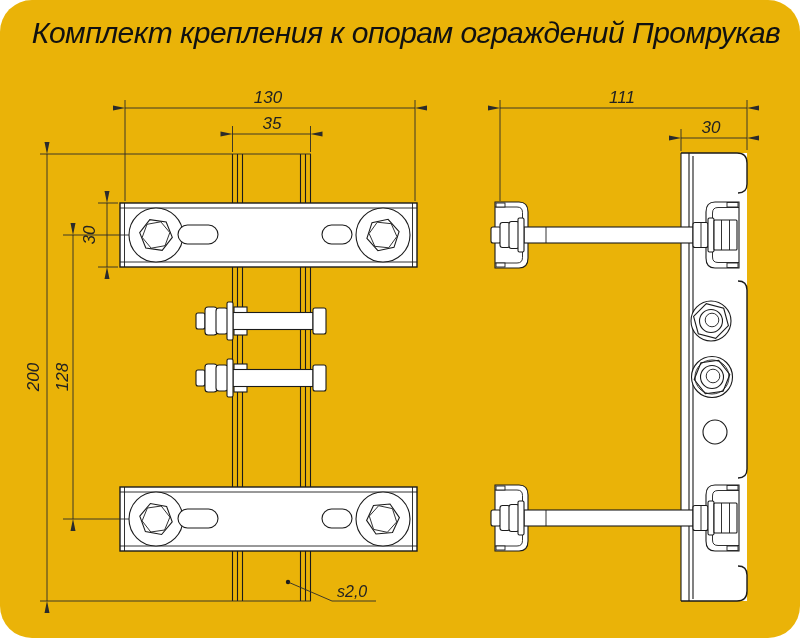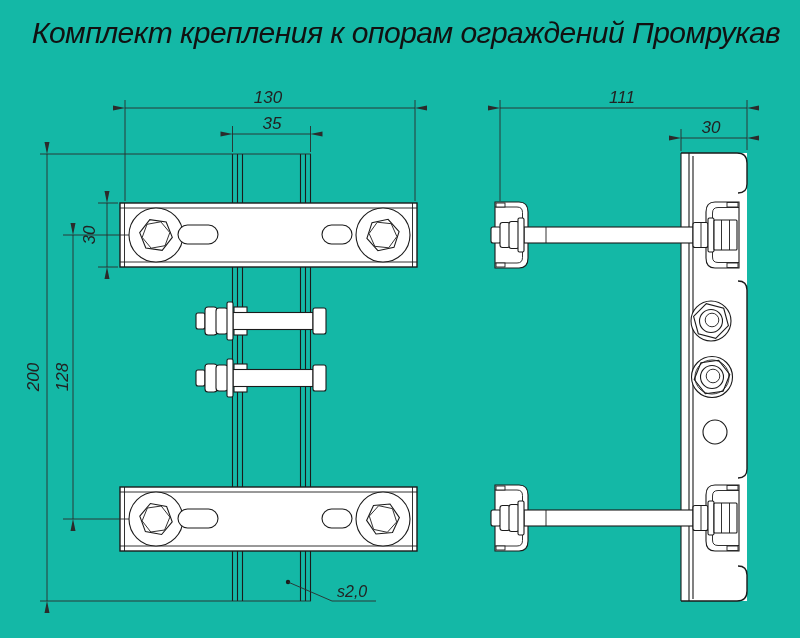--- a/index.html
+++ b/index.html
@@ -1,16 +1,16 @@
 <!DOCTYPE html>
 <html><head>
 <meta charset="utf-8">
 <style>
   html,body{margin:0;padding:0;background:#ffffff;}
-  .page{width:800px;height:638px;background:#14b8a6;position:relative;font-family:"Liberation Sans",sans-serif;}
+  .page{width:800px;height:638px;background:#eab308;position:relative;font-family:"Liberation Sans",sans-serif;border-radius:32px;}
   svg{display:block;}
   .ol   {stroke:#1b1b1b;stroke-width:1.4;fill:none;stroke-linecap:butt;}
   .ol2  {stroke:#1b1b1b;stroke-width:1.1;fill:none;}
   .thin {stroke:#1b1b1b;stroke-width:0.9;fill:none;}
   .fw   {fill:#ffffff;}
   .dim  {stroke:#2b2b2b;stroke-width:0.9;fill:none;}
   .dimt {font-family:"Liberation Sans",sans-serif;font-style:italic;font-size:17px;fill:#222222;}
   .title{font-family:"Liberation Sans",sans-serif;font-style:italic;font-size:30px;letter-spacing:-0.5px;fill:#111111;}
   .small{font-family:"Liberation Sans",sans-serif;font-style:italic;font-size:16px;fill:#222222;}
 </style>

